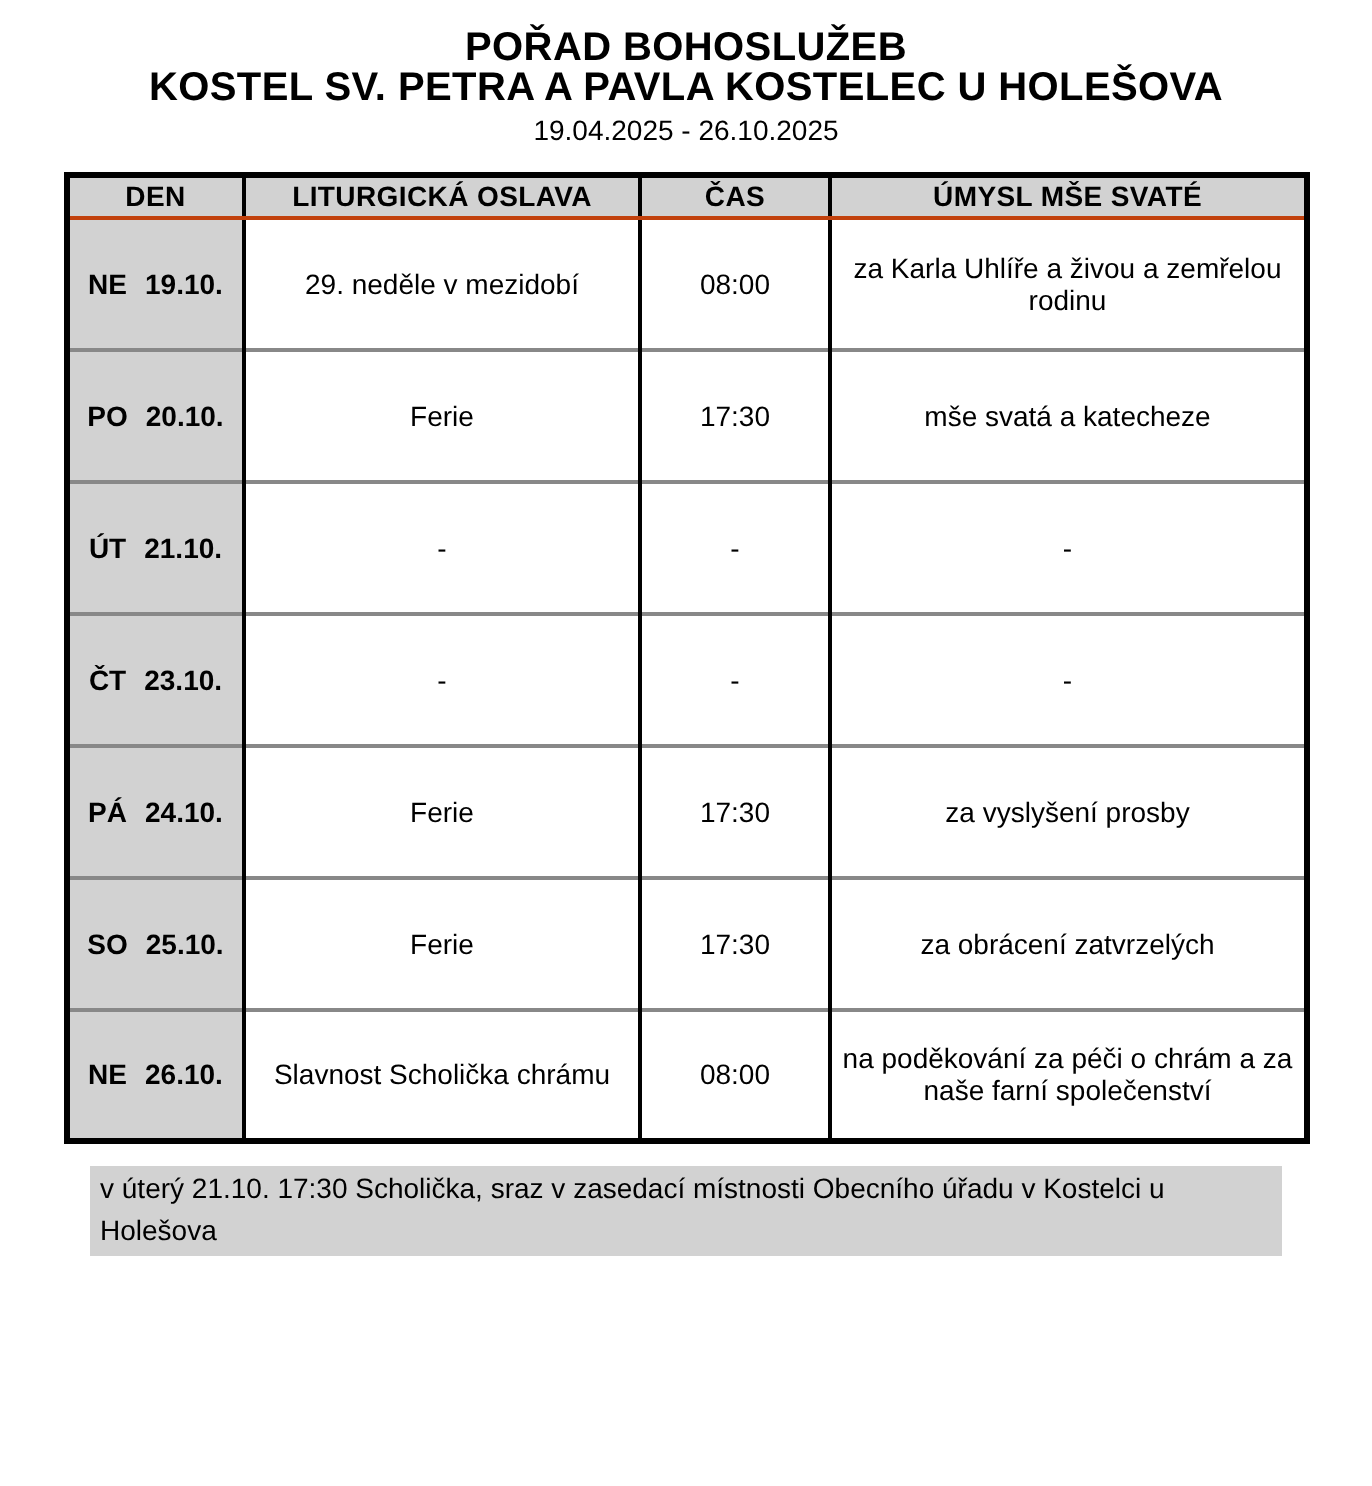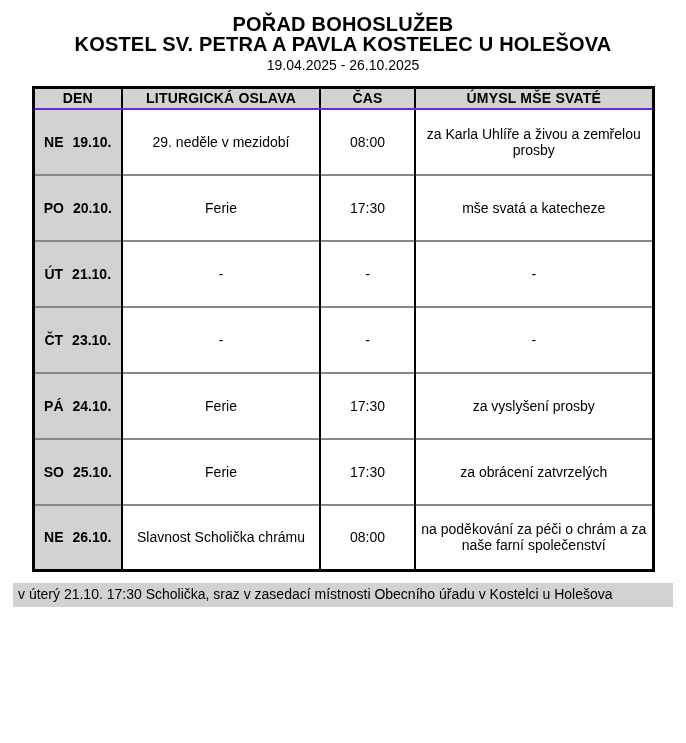--- a/index.html
+++ b/index.html
@@ -43,21 +43,21 @@
     border-right: 2px solid #000000;
     text-align: center;
     vertical-align: middle;
   }
   table.schedule th {
     background: #d2d2d2;
     font-size: 14px;
     font-weight: bold;
     height: 21px;
     line-height: 17px;
-    border-bottom: 2px solid #6d28d9;
+    border-bottom: 2px solid #c2410c;
     letter-spacing: 0.2px;
   }
   table.schedule td {
     height: 66px;
     font-size: 14px;
     border-top: 2px solid #888888;
     padding: 2px 5px;
   }
   tr.data-row:first-of-type td { border-top: none; }
   td.day-cell {
@@ -66,21 +66,21 @@
     text-align: left;
     padding-left: 7px;
     white-space: nowrap;
   }
   td.day-cell .day-date { margin-left: 9px; }
   .col-den { width: 89px; }
   .col-lit { width: 198px; }
   .col-cas { width: 95px; }
   .col-umysl { width: 238px; }
   .footer-note {
-    width: 660px;
+    width: 596px;
     margin: 11px auto 0 auto;
     background: #d2d2d2;
     font-size: 14px;
     line-height: 21px;
     padding: 1px 5px 2px 5px;
   }
 </style>
 </head>
 <body>
 
@@ -105,21 +105,21 @@
         <th>LITURGICKÁ OSLAVA</th>
         <th>ČAS</th>
         <th>ÚMYSL MŠE SVATÉ</th>
       </tr>
     </thead>
     <tbody>
       <tr class="data-row">
         <td class="day-cell"><span>NE</span><span class="day-date">19.10.</span></td>
         <td>29. neděle v mezidobí</td>
         <td>08:00</td>
-        <td>za Karla Uhlíře a živou a zemřelou prosby</td>
+        <td>za Karla Uhlíře a živou a zemřelou rodinu</td>
       </tr>
       <tr class="data-row">
         <td class="day-cell"><span>PO</span><span class="day-date">20.10.</span></td>
         <td>Ferie</td>
         <td>17:30</td>
         <td>mše svatá a katecheze</td>
       </tr>
       <tr class="data-row">
         <td class="day-cell"><span>ÚT</span><span class="day-date">21.10.</span></td>
         <td>-</td>

